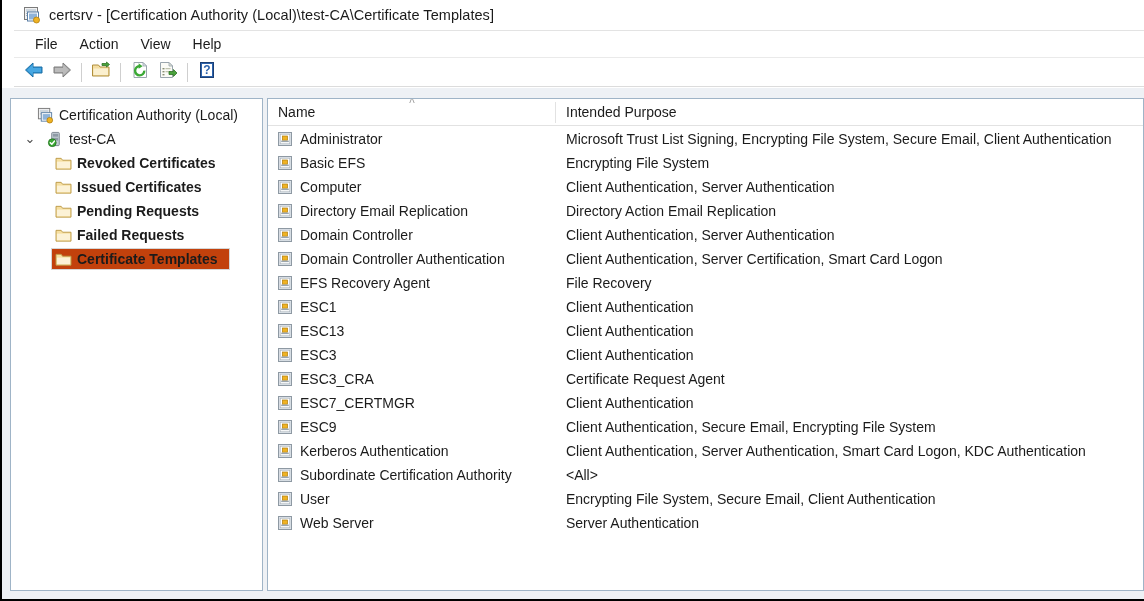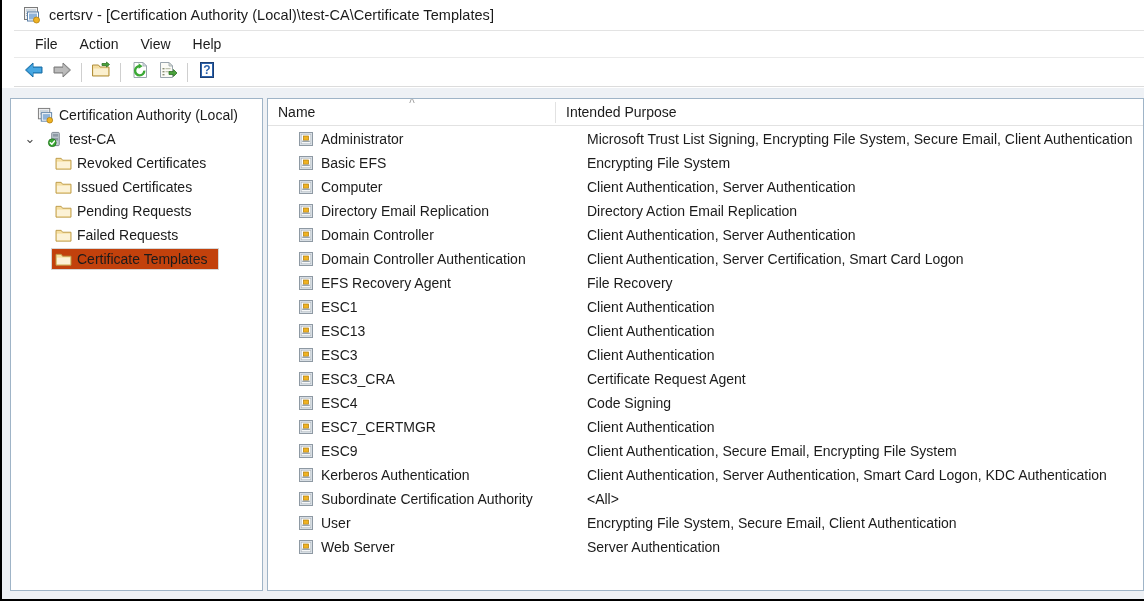--- a/index.html
+++ b/index.html
@@ -125,21 +125,21 @@
     border: 1px solid #d6d6d6;
   }
   .tree-hit {
     display: flex; align-items: center;
     height: 22px;
     padding: 0 5px 0 2px;
     border: 1px solid transparent;
   }
   .indent-0 { padding-left: 6px; align-items: center; }
   .indent-1 { padding-left: 8px; }
-  .indent-2 { padding-left: 40px; }
+  .indent-2 { padding-left: 40px; font-weight: bold; }
 
   
   #listpane {
     flex: 1 1 auto;
     position: relative;
     margin-right: 0;
   }
   #listheader {
     display: flex;
     height: 27px;
@@ -187,21 +187,20 @@
     font-size: 14px;
     color: #1b1b1b;
     white-space: nowrap;
     cursor: default;
   }
   .cell-name {
     width: 288px; flex: 0 0 288px;
     display: flex; align-items: center;
     padding-left: 8px;
     overflow: hidden;
-    margin-left: 21px;
   }
   .cell-name .row-icon {
     width: 17px; flex: 0 0 17px;
     margin-right: 7px;
     display: flex; align-items: center; justify-content: center;
   }
   .cell-purpose {
     flex: 1 1 auto;
     padding-left: 10px;
     overflow: hidden;
@@ -569,34 +568,20 @@
             <div class="list-row">
               <div class="cell-name">
                 <span class="row-icon">
                   <svg width="16" height="16" viewBox="0 0 16 16">
       <rect x="1.5" y="1.5" width="13" height="13" fill="#dfe4ea" stroke="#8e99a3" stroke-width="1"></rect>
       <rect x="3.2" y="3.2" width="9.6" height="9.6" fill="#ffffff" stroke="#aab3bb" stroke-width="0.7"></rect>
       <rect x="5.4" y="5" width="5.2" height="4.2" fill="#f0b323" stroke="#b07d0d" stroke-width="0.7"></rect>
       <rect x="4.2" y="9.6" width="7.6" height="1.5" fill="#9aa5ad"></rect>
     </svg>
                 </span>
-                <span>ESC4</span>
-              </div>
-              <div class="cell-purpose"><span>Code Signing</span></div>
-            </div>
-            <div class="list-row">
-              <div class="cell-name">
-                <span class="row-icon">
-                  <svg width="16" height="16" viewBox="0 0 16 16">
-      <rect x="1.5" y="1.5" width="13" height="13" fill="#dfe4ea" stroke="#8e99a3" stroke-width="1"></rect>
-      <rect x="3.2" y="3.2" width="9.6" height="9.6" fill="#ffffff" stroke="#aab3bb" stroke-width="0.7"></rect>
-      <rect x="5.4" y="5" width="5.2" height="4.2" fill="#f0b323" stroke="#b07d0d" stroke-width="0.7"></rect>
-      <rect x="4.2" y="9.6" width="7.6" height="1.5" fill="#9aa5ad"></rect>
-    </svg>
-                </span>
                 <span>ESC7_CERTMGR</span>
               </div>
               <div class="cell-purpose"><span>Client Authentication</span></div>
             </div>
             <div class="list-row">
               <div class="cell-name">
                 <span class="row-icon">
                   <svg width="16" height="16" viewBox="0 0 16 16">
       <rect x="1.5" y="1.5" width="13" height="13" fill="#dfe4ea" stroke="#8e99a3" stroke-width="1"></rect>
       <rect x="3.2" y="3.2" width="9.6" height="9.6" fill="#ffffff" stroke="#aab3bb" stroke-width="0.7"></rect>

